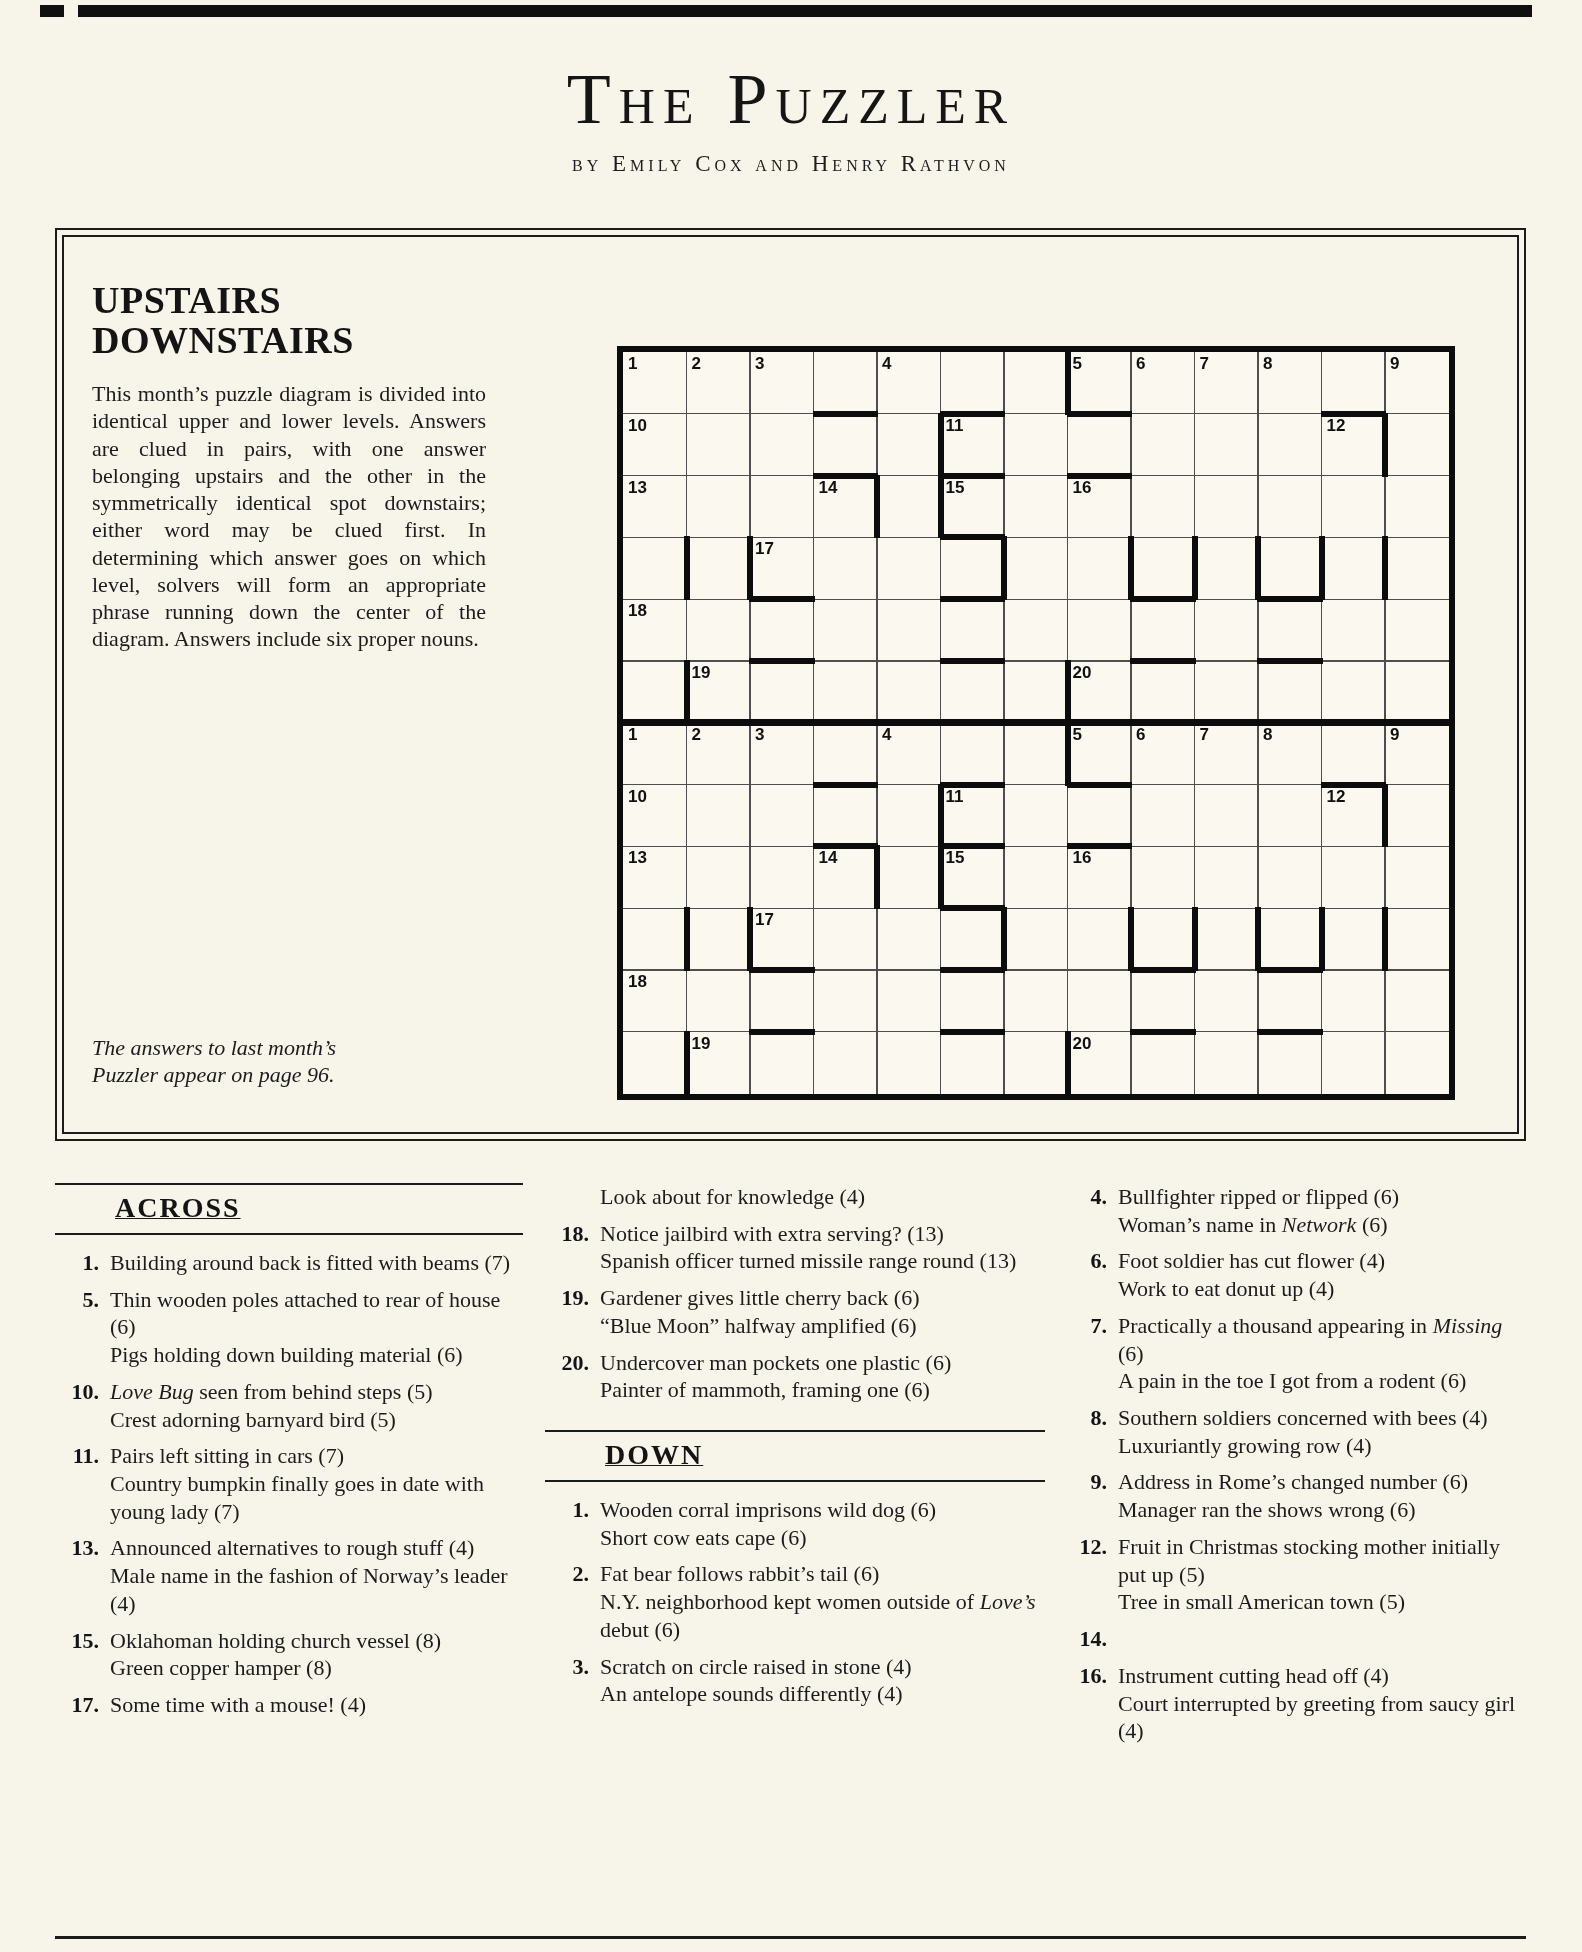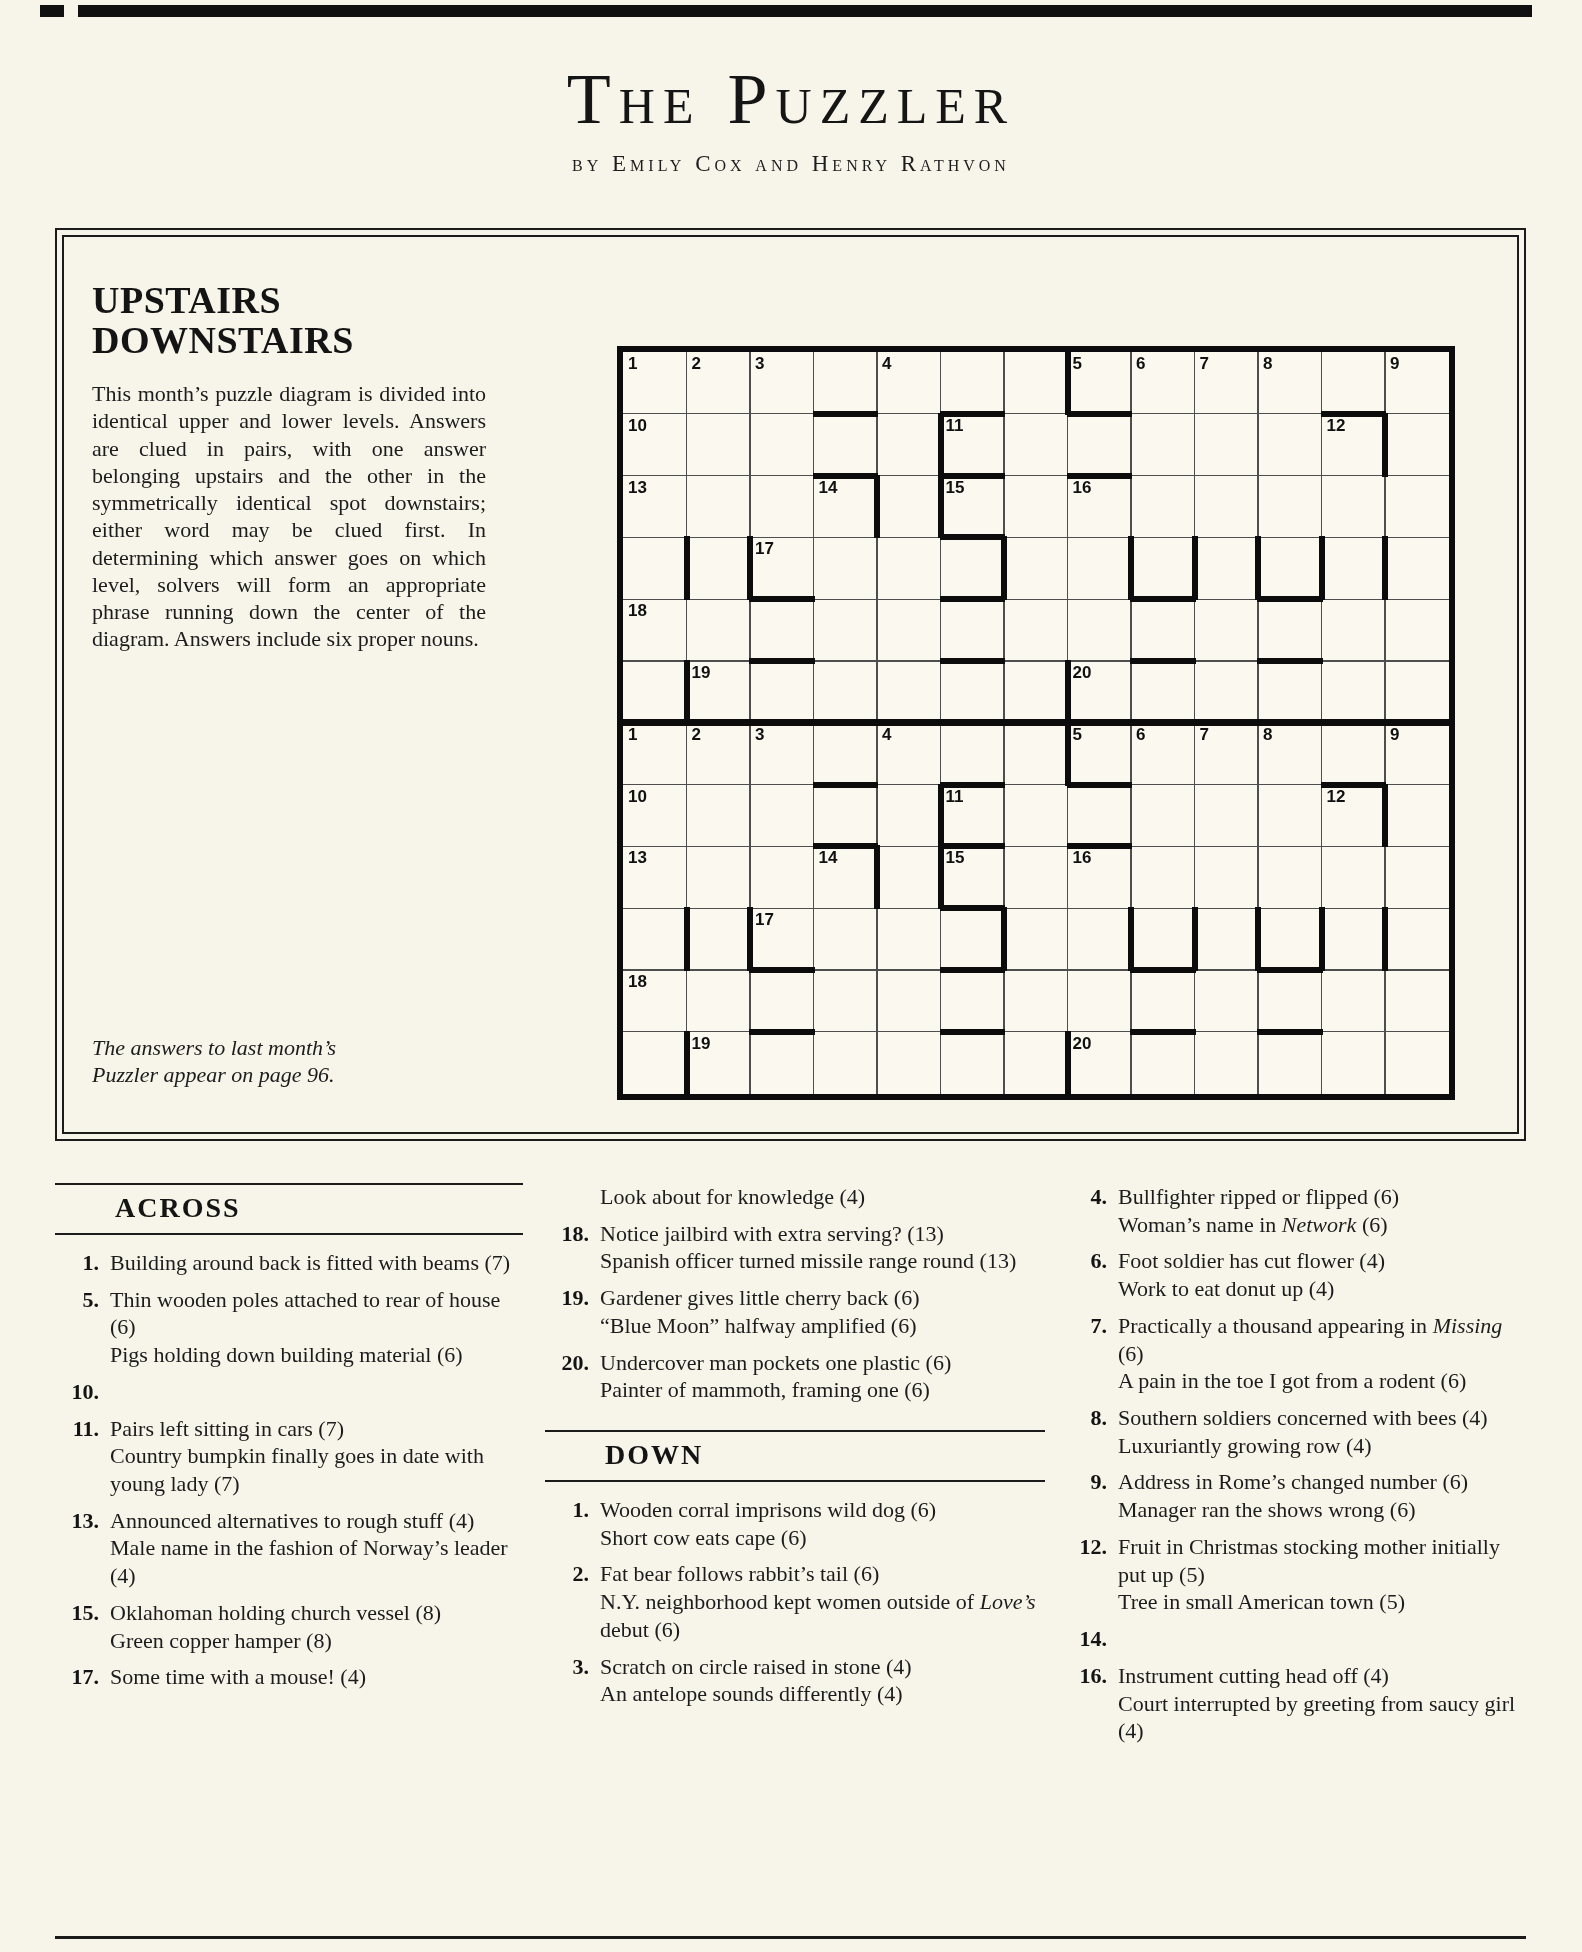--- a/index.html
+++ b/index.html
@@ -54,20 +54,21 @@
   .clues { position:absolute; left:55px; top:1183px; width:1471px; display:flex; }
   .clue-col { flex:0 0 auto; }
   .clue-col.c1 { width:468px; margin-right:22px; }
   .clue-col.c2 { width:500px; margin-right:18px; }
   .clue-col.c3 { width:463px; }
   .section-header {
     border-top:2.5px solid #1b1b1b;
     border-bottom:2.5px solid #1b1b1b;
     padding:7px 0 9px 0;
     margin-bottom:14px;
+    text-decoration:underline;
   }
   .section-header span {
     margin-left:60px;
     font-size:28px; font-weight:bold; letter-spacing:2px; color:#141414;
   }
   .clue-col .section-header.down { margin-top:26px; }
   .clue { display:flex; margin-bottom:9px; }
   .clue .num {
     flex:0 0 55px; text-align:right; padding-right:11px;
     font-weight:bold; font-size:22px; line-height:1.26; color:#141414;
@@ -394,20 +395,24 @@
       </div>
       <div class="clue">
         <span class="num">5.</span>
         <div class="texts">
           <p><span>Thin wooden poles attached to rear of house (6)</span></p>
           <p><span>Pigs holding down building material (6)</span></p>
         </div>
       </div>
       <div class="clue">
         <span class="num">10.</span>
+        <div class="texts">
+          <p><em>Love Bug</em><span> seen from behind steps (5)</span></p>
+          <p><span>Crest adorning barnyard bird (5)</span></p>
+        </div>
       </div>
       <div class="clue">
         <span class="num">11.</span>
         <div class="texts">
           <p><span>Pairs left sitting in cars (7)</span></p>
           <p><span>Country bumpkin finally goes in date with young lady (7)</span></p>
         </div>
       </div>
       <div class="clue">
         <span class="num">13.</span>

